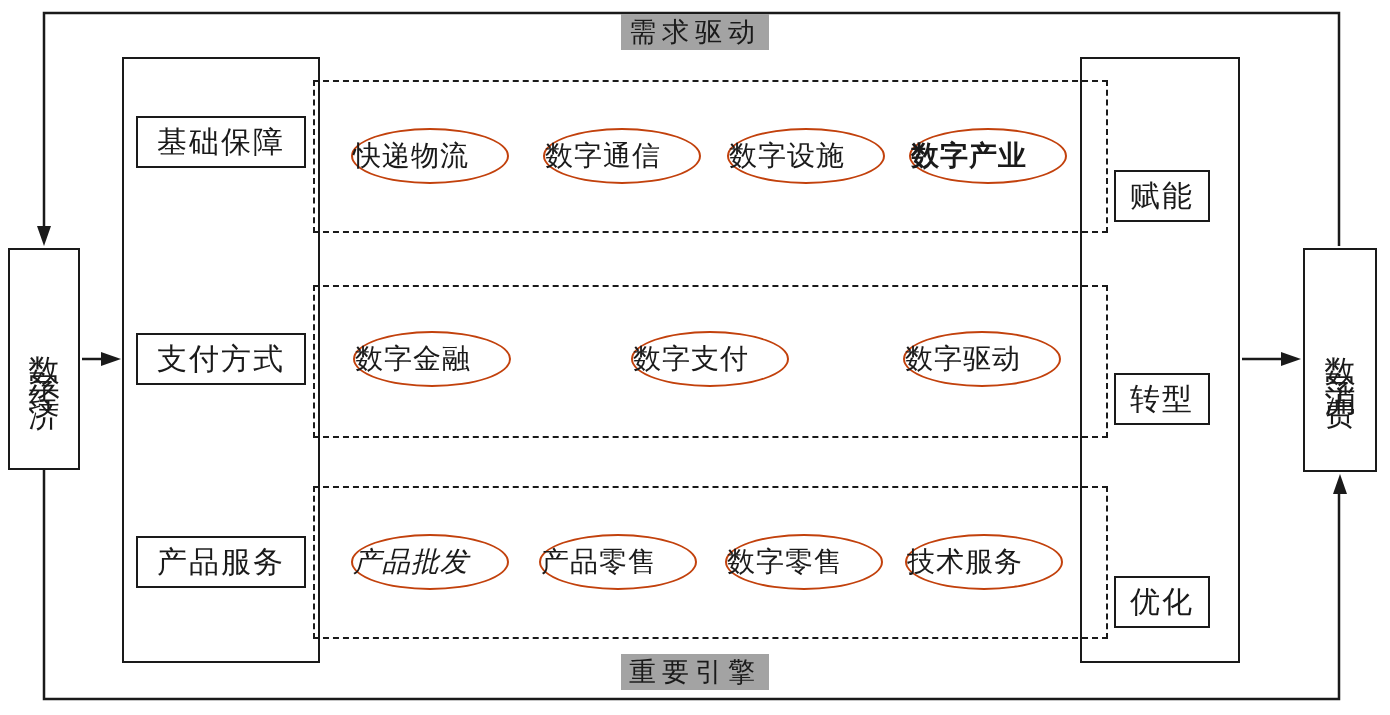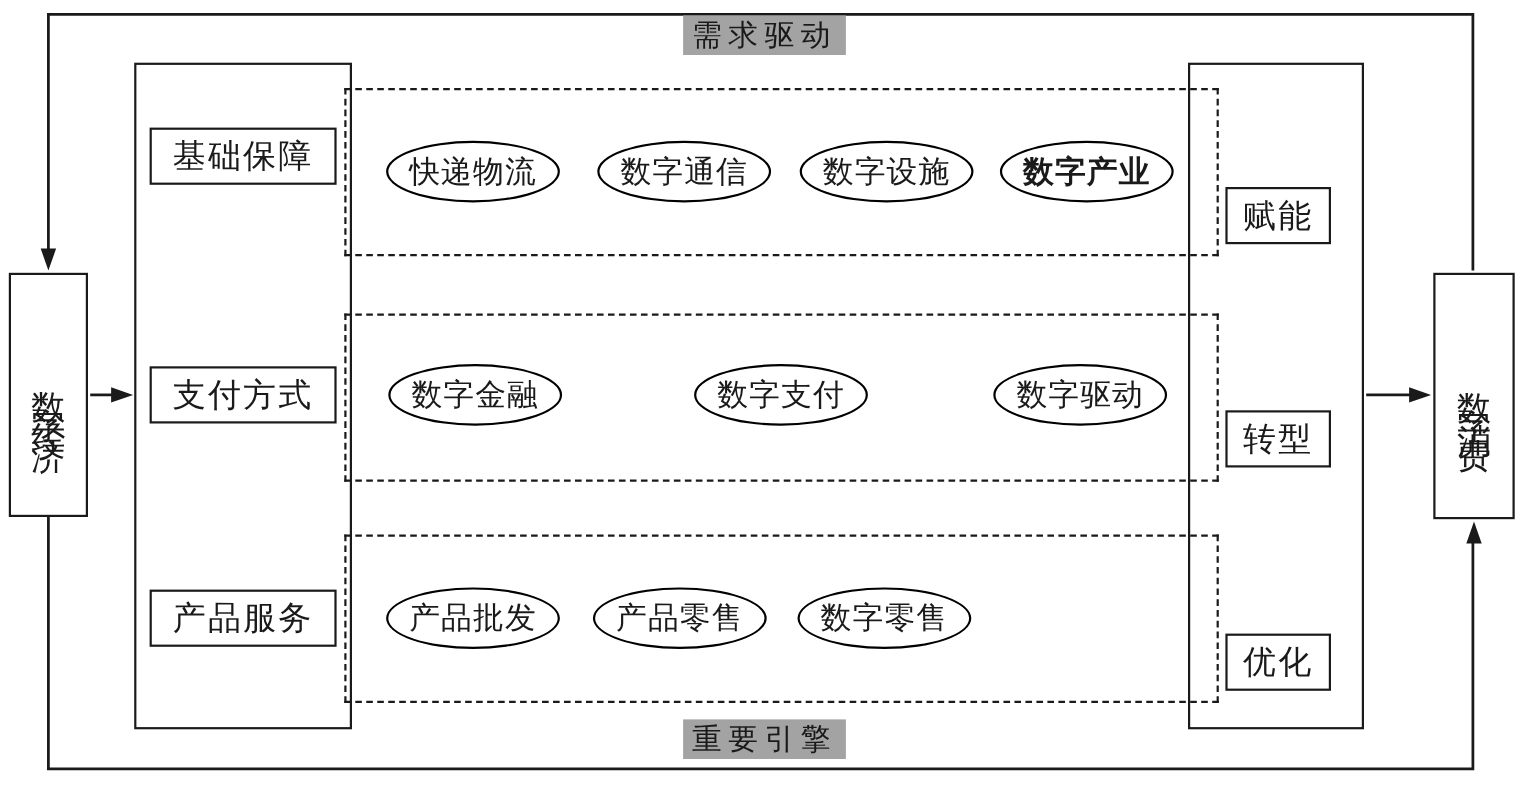--- a/index.html
+++ b/index.html
@@ -46,26 +46,26 @@
     border: 2px dashed #1a1a1a;
     background: transparent;
     z-index: 1;
   }
   .pillar-box { font-size: 30px; letter-spacing: 2px; }
   .outcome-box { font-size: 30px; letter-spacing: 2px; margin-top: 40px; }
   .ellipse {
     position: absolute;
     width: 158px;
     height: 56px;
-    border: 2px solid #000000;
+    border: 2px solid #c2410c;
     border-radius: 50%;
     background: #ffffff;
     display: flex;
     align-items: center;
-    justify-content: center;
+    justify-content: flex-start;
     font-size: 28px;
     letter-spacing: 1px;
     z-index: 3;
   }
   .hlabel {
     position: absolute;
     left: 50%;
     transform: translateX(-50%);
     font-size: 27px;
     letter-spacing: 6px;
@@ -152,23 +152,26 @@
   <div class="ellipse" style="left:353px; top:331px;">
     <span>数字金融</span>
   </div>
   <div class="ellipse" style="left:631px; top:331px;">
     <span>数字支付</span>
   </div>
   <div class="ellipse" style="left:903px; top:331px;">
     <span>数字驱动</span>
   </div>
 
-  <div class="ellipse" style="left:351px; top:534px;">
+  <div class="ellipse" style="left:351px; top:534px;font-style:italic;">
     <span>产品批发</span>
   </div>
   <div class="ellipse" style="left:539px; top:534px;">
     <span>产品零售</span>
   </div>
   <div class="ellipse" style="left:725px; top:534px;">
     <span>数字零售</span>
   </div>
+  <div class="ellipse" style="left:905px; top:534px;">
+    <span>技术服务</span>
+  </div>
 
 </div>
 
 </body></html>

